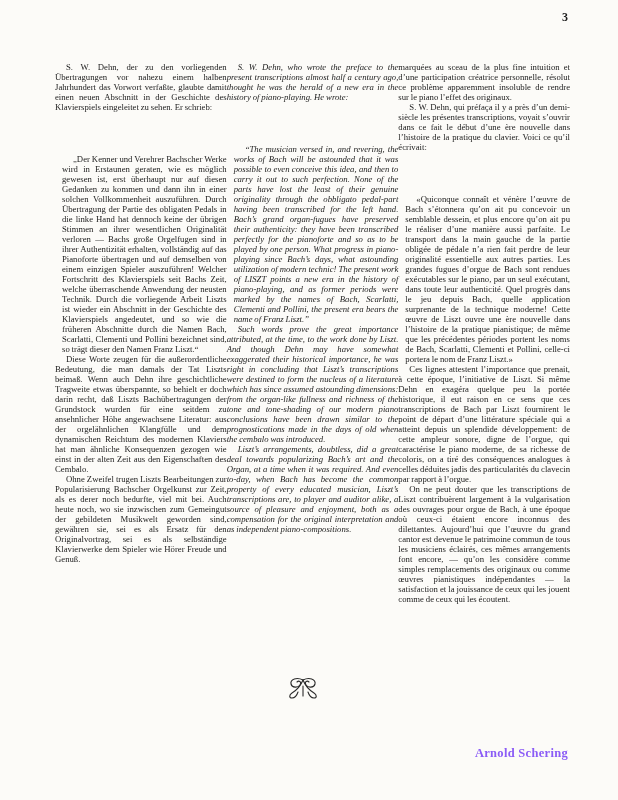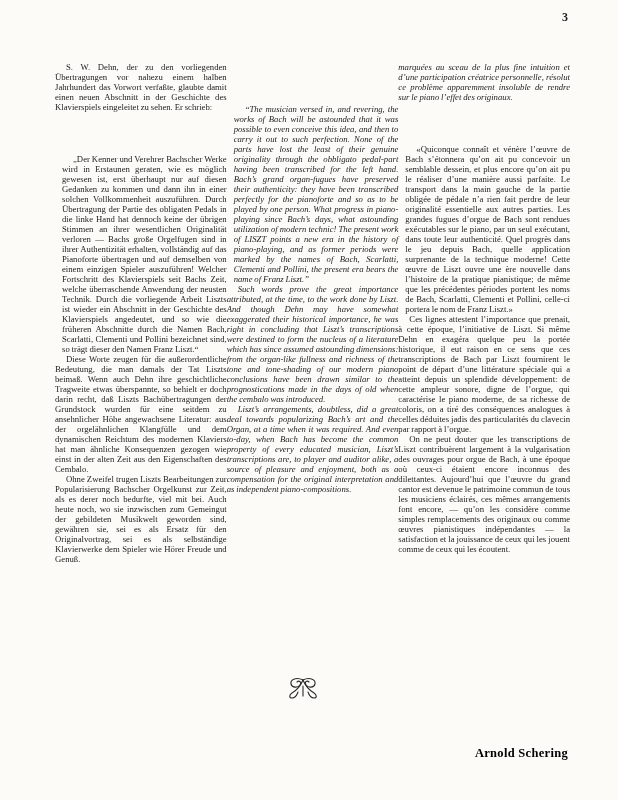--- a/index.html
+++ b/index.html
@@ -41,61 +41,63 @@
     text-align: justify;
     hyphens: auto;
     -webkit-hyphens: auto;
     word-spacing: -0.3px;
   }
   .column.italic .para { font-style: italic; }
   .para {
     margin: 0;
     text-indent: 11px;
   }
-  .para.continuation { text-indent: 0; font-style: italic; }
+  .para.continuation { text-indent: 0; }
   .para.quote { padding-left: 7px; margin-top: 42px; }
   .ornament {
     position: absolute;
     left: 283px;
     top: 676px;
     width: 40px;
     height: 26px;
   }
   .ornament svg { display: block; }
   .signature {
     position: absolute;
     right: 50px;
     top: 746px;
     font-size: 12.5px;
     font-weight: bold;
     letter-spacing: 0.3px;
-    color: #000000;
+    color: #8b5cf6;
   }
 </style>
 </head>
 <body>
 
 <div class="page">
 
   <div class="page-number">3</div>
 
   <div class="columns">
     <div class="column" lang="de">
         <p class="para">S. W. Dehn, der zu den vorliegenden Übertragungen vor nahezu einem halben Jahrhundert das Vorwort verfaßte, glaubte damit einen neuen Abschnitt in der Geschichte des Klavierspiels eingeleitet zu sehen. Er schrieb:</p>
         <p class="para quote">„Der Kenner und Verehrer Bachscher Werke wird in Erstaunen geraten, wie es möglich gewesen ist, erst überhaupt nur auf diesen Gedanken zu kommen und dann ihn in einer solchen Vollkommenheit auszuführen. Durch Übertragung der Partie des obligaten Pedals in die linke Hand hat dennoch keine der übrigen Stimmen an ihrer wesentlichen Originalität verloren — Bachs große Orgelfugen sind in ihrer Authentizität erhalten, vollständig auf das Pianoforte übertragen und auf demselben von einem einzigen Spieler auszuführen! Welcher Fortschritt des Klavierspiels seit Bachs Zeit, welche überraschende Anwendung der neusten Technik. Durch die vorliegende Arbeit Liszts ist wieder ein Abschnitt in der Geschichte des Klavierspiels angedeutet, und so wie die früheren Abschnitte durch die Namen Bach, Scarlatti, Clementi und Pollini bezeichnet sind, so trägt dieser den Namen Franz Liszt.“</p>
         <p class="para">Diese Worte zeugen für die außerordentliche Bedeutung, die man damals der Tat Liszts beimaß. Wenn auch Dehn ihre geschichtliche Tragweite etwas überspannte, so behielt er doch darin recht, daß Liszts Bachübertragungen der Grundstock wurden für eine seitdem zu ansehnlicher Höhe angewachsene Literatur: aus der orgelähnlichen Klangfülle und dem dynamischen Reichtum des modernen Klaviers hat man ähnliche Konsequenzen gezogen wie einst in der alten Zeit aus den Eigenschaften des Cembalo.</p>
         <p class="para">Ohne Zweifel trugen Liszts Bearbeitungen zur Popularisierung Bachscher Orgelkunst zur Zeit, als es derer noch bedurfte, viel mit bei. Auch heute noch, wo sie inzwischen zum Gemeingut der gebildeten Musikwelt geworden sind, gewähren sie, sei es als Ersatz für den Originalvortrag, sei es als selbständige Klavierwerke dem Spieler wie Hörer Freude und Genuß.</p>
       </div>
     <div class="column italic" lang="en">
+        <p class="para">S. W. Dehn, who wrote the preface to the present transcriptions almost half a century ago, thought he was the herald of a new era in the history of piano-playing. He wrote:</p>
         <p class="para quote">“The musician versed in, and revering, the works of Bach will be astounded that it was possible to even conceive this idea, and then to carry it out to such perfection. None of the parts have lost the least of their genuine originality through the obbligato pedal-part having been transcribed for the left hand. Bach’s grand organ-fugues have preserved their authenticity: they have been transcribed perfectly for the pianoforte and so as to be played by one person. What progress in piano-playing since Bach’s days, what astounding utilization of modern technic! The present work of LISZT points a new era in the history of piano-playing, and as former periods were marked by the names of Bach, Scarlatti, Clementi and Pollini, the present era bears the name of Franz Liszt.”</p>
         <p class="para">Such words prove the great importance attributed, at the time, to the work done by Liszt. And though Dehn may have somewhat exaggerated their historical importance, he was right in concluding that Liszt’s transcriptions were destined to form the nucleus of a literature which has since assumed astounding dimensions: from the organ-like fullness and richness of the tone and tone-shading of our modern piano conclusions have been drawn similar to the prognostications made in the days of old when the cembalo was introduced.</p>
         <p class="para">Liszt’s arrangements, doubtless, did a great deal towards popularizing Bach’s art and the Organ, at a time when it was required. And even to-day, when Bach has become the common property of every educated musician, Liszt’s transcriptions are, to player and auditor alike, a source of pleasure and enjoyment, both as a compensation for the original interpretation and as independent piano-compositions.</p>
       </div>
     <div class="column" lang="fr">
         <p class="para continuation">marquées au sceau de la plus fine intuition et d’une participation créatrice personnelle, résolut ce problème apparemment insoluble de rendre sur le piano l’effet des originaux.</p>
+        <p class="para">S. W. Dehn, qui préfaça il y a près d’un demi-siècle les présentes transcriptions, voyait s’ouvrir dans ce fait le début d’une ère nouvelle dans l’histoire de la pratique du clavier. Voici ce qu’il écrivait:</p>
         <p class="para quote">«Quiconque connaît et vénère l’œuvre de Bach s’étonnera qu’on ait pu concevoir un semblable dessein, et plus encore qu’on ait pu le réaliser d’une manière aussi parfaite. Le transport dans la main gauche de la partie obligée de pédale n’a rien fait perdre de leur originalité essentielle aux autres parties. Les grandes fugues d’orgue de Bach sont rendues exécutables sur le piano, par un seul exécutant, dans toute leur authenticité. Quel progrès dans le jeu depuis Bach, quelle application surprenante de la technique moderne! Cette œuvre de Liszt ouvre une ère nouvelle dans l’histoire de la pratique pianistique; de même que les précédentes périodes portent les noms de Bach, Scarlatti, Clementi et Pollini, celle-ci portera le nom de Franz Liszt.»</p>
         <p class="para">Ces lignes attestent l’importance que prenait, à cette époque, l’initiative de Liszt. Si même Dehn en exagéra quelque peu la portée historique, il eut raison en ce sens que ces transcriptions de Bach par Liszt fournirent le point de départ d’une littérature spéciale qui a atteint depuis un splendide développement: de cette ampleur sonore, digne de l’orgue, qui caractérise le piano moderne, de sa richesse de coloris, on a tiré des conséquences analogues à celles déduites jadis des particularités du clavecin par rapport à l’orgue.</p>
         <p class="para">On ne peut douter que les transcriptions de Liszt contribuèrent largement à la vulgarisation des ouvrages pour orgue de Bach, à une époque où ceux-ci étaient encore inconnus des dilettantes. Aujourd’hui que l’œuvre du grand cantor est devenue le patrimoine commun de tous les musiciens éclairés, ces mêmes arrangements font encore, — qu’on les considère comme simples remplacements des originaux ou comme œuvres pianistiques indépendantes — la satisfaction et la jouissance de ceux qui les jouent comme de ceux qui les écoutent.</p>
       </div>
   </div>
 
   <div class="ornament">
     <svg width="40" height="26" viewBox="0 0 40 26" xmlns="http://www.w3.org/2000/svg">
       <g fill="none" stroke="#2a2a2a" stroke-width="1.1" stroke-linecap="round">
         <path d="M20 4 C14 1 7 3 8 8 C9 12 15 12 17 9 C19 6 16 4 14 6"></path>

